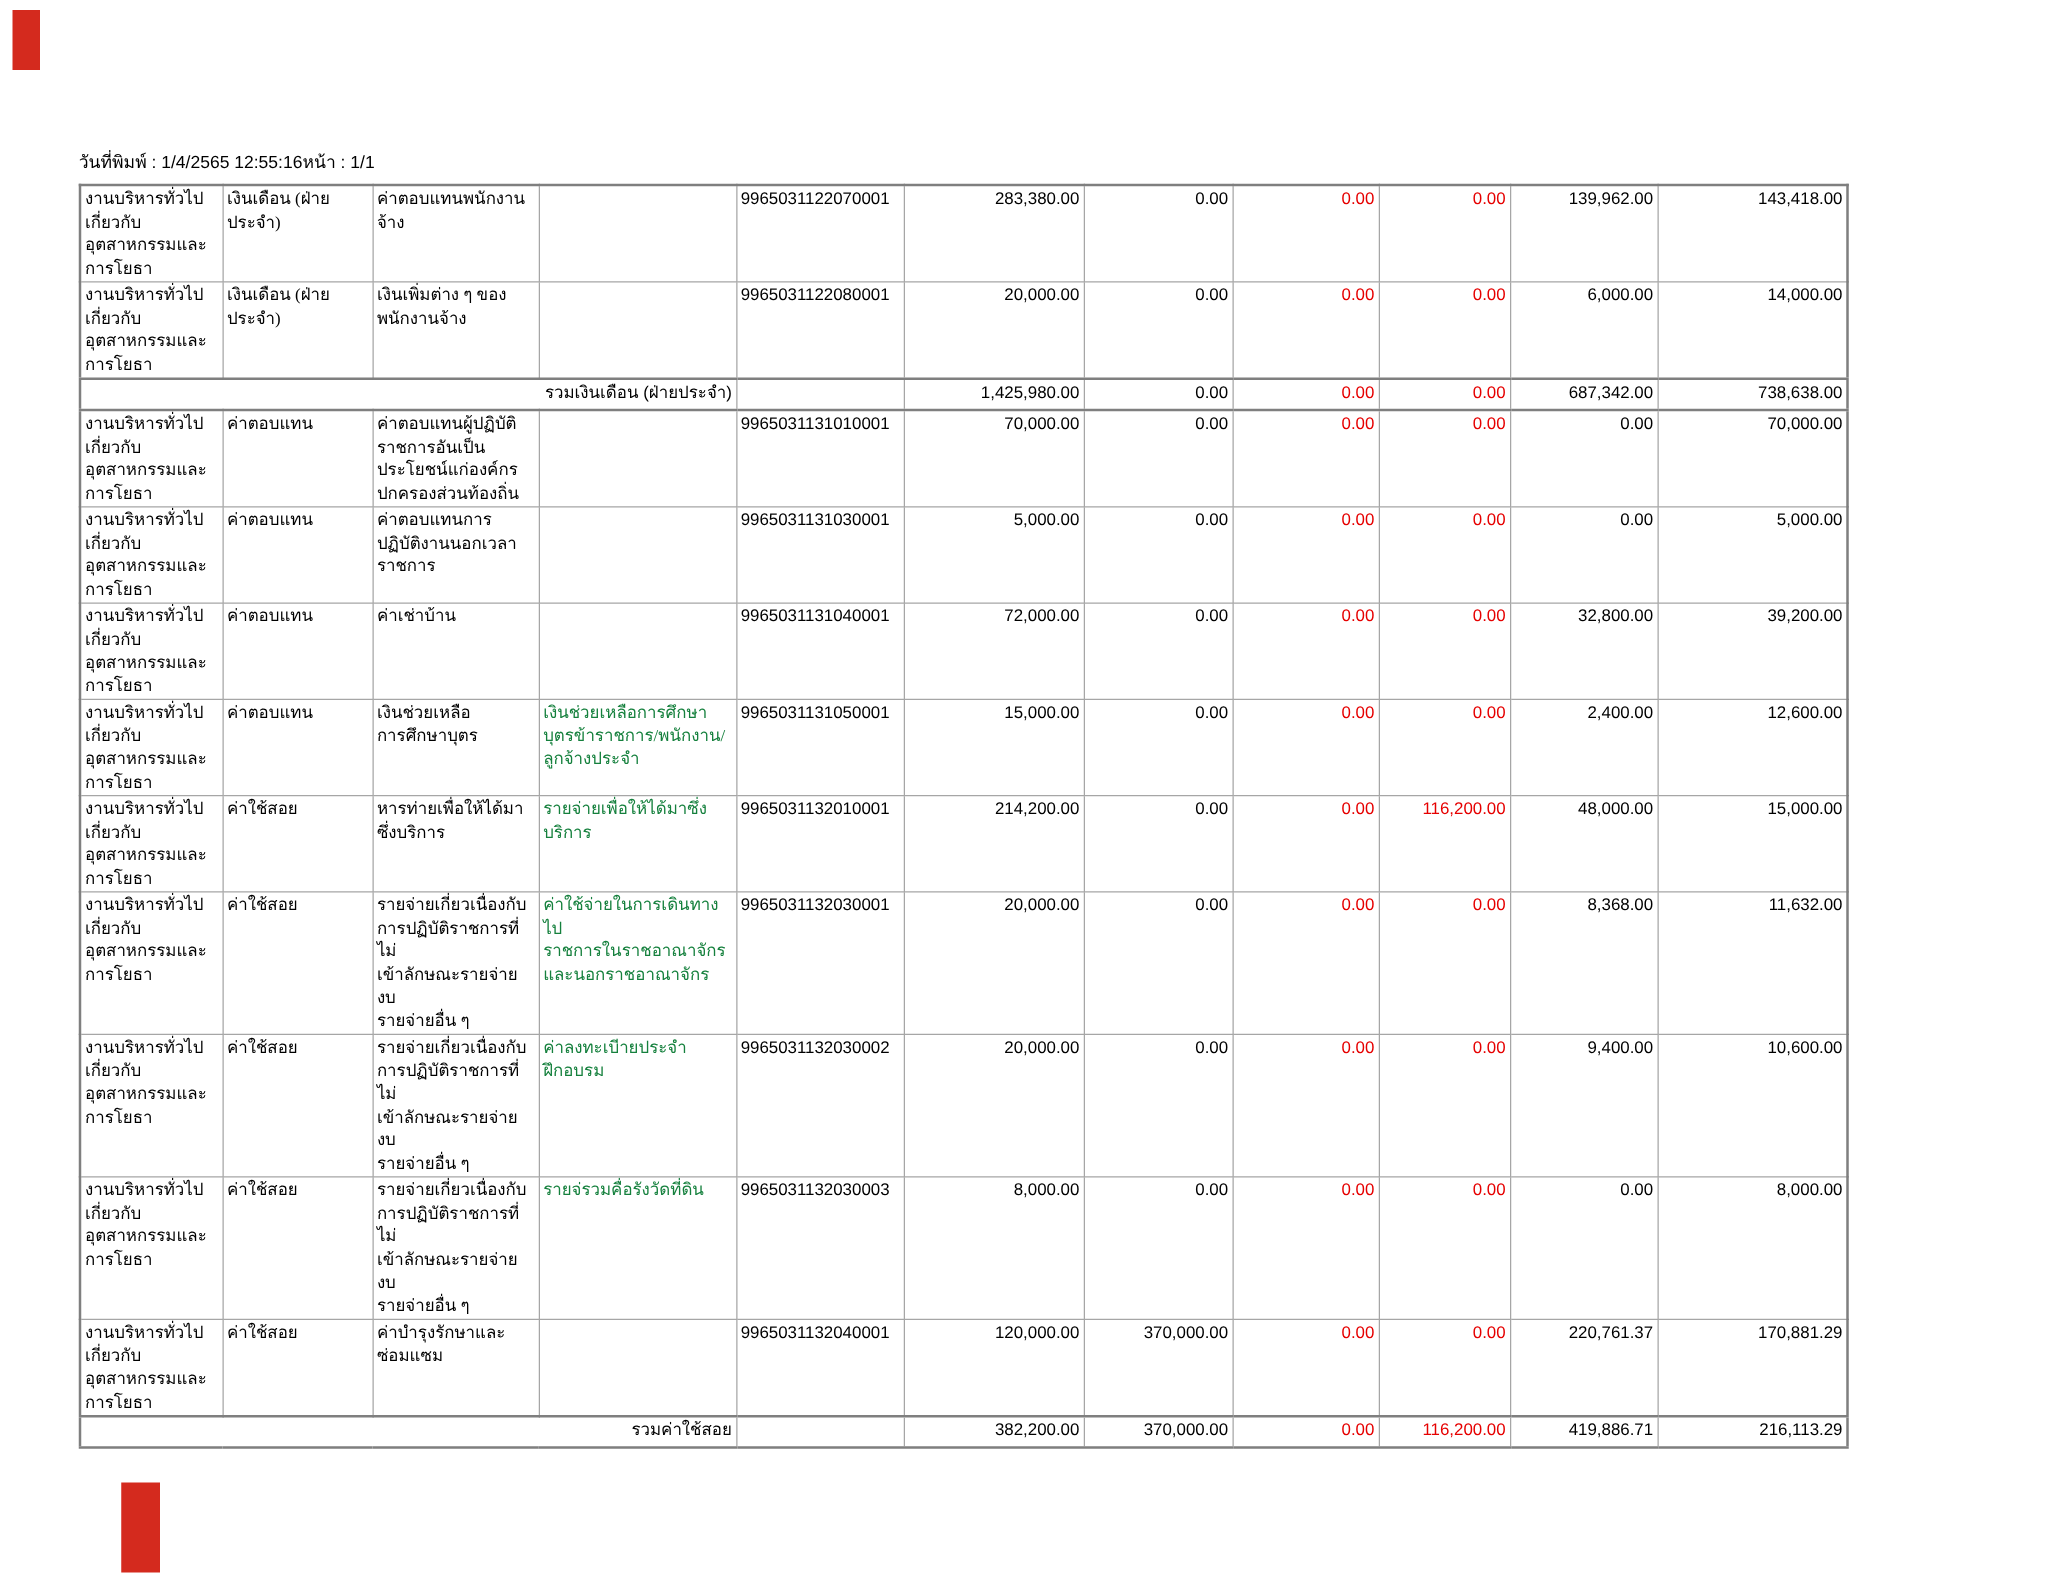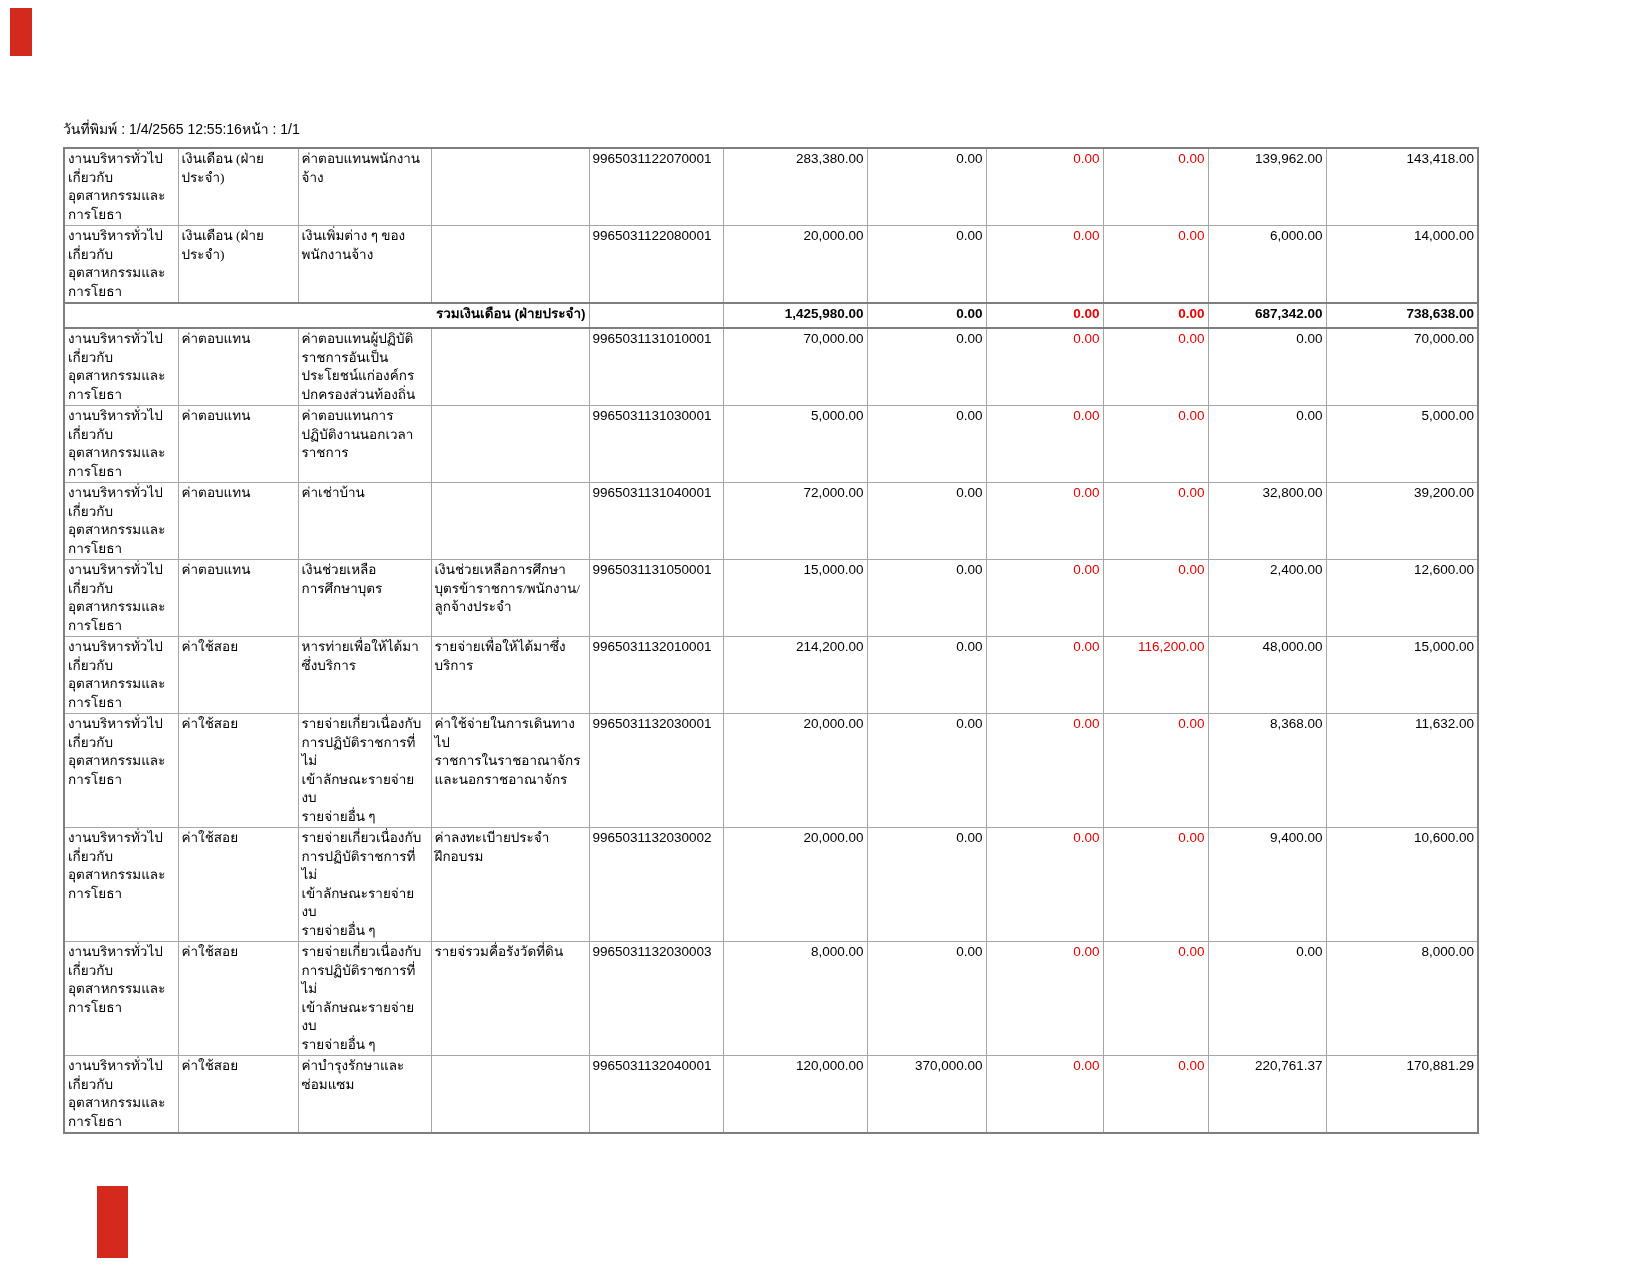--- a/index.html
+++ b/index.html
@@ -27,23 +27,23 @@
     vertical-align:top;
     padding:1px 3px;
     font-size:13.5px;
     line-height:18.5px;
     overflow:hidden;
   }
   tr.data-row td { height:74px; }
   td.text { white-space:pre-line;font-family:Liberation Serif, serif; }
   td.num { text-align:right; padding-right:4px; white-space:nowrap; }
   td.red { color:#e60000; }
-  td.note { color:#000000; }
+  td.note { color:#15803d; }
   tr.total-row td {
-    font-weight:bold; height:21px;
+    font-weight:normal; height:21px;
     border-top:2px solid #7f7f7f; border-bottom:2px solid #7f7f7f;
   }
   td.total-label { text-align:right; padding-right:6px; white-space:nowrap; }
 </style>
 </head>
 <body>
 
 <div class="marker top"></div>
 <div class="marker bottom"></div>
 
@@ -273,14 +273,24 @@
 ซ่อมแซม</td>
         <td class="text note"></td>
         <td>9965031132040001</td>
         <td class="num">120,000.00</td>
         <td class="num">370,000.00</td>
         <td class="num red">0.00</td>
         <td class="num red">0.00</td>
         <td class="num">220,761.37</td>
         <td class="num">170,881.29</td>
       </tr>
+      <tr class="total-row">
+        <td class="total-label" colspan="4">รวมค่าใช้สอย</td>
+        <td></td>
+        <td class="num">382,200.00</td>
+        <td class="num">370,000.00</td>
+        <td class="num red">0.00</td>
+        <td class="num red">116,200.00</td>
+        <td class="num">419,886.71</td>
+        <td class="num">216,113.29</td>
+      </tr>
     </tbody>
 </table>
 
 </body></html>

